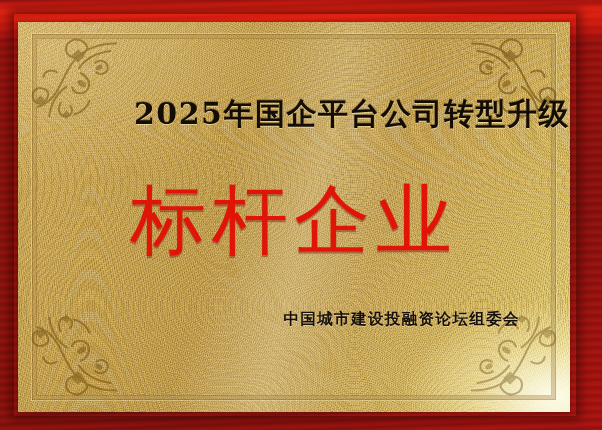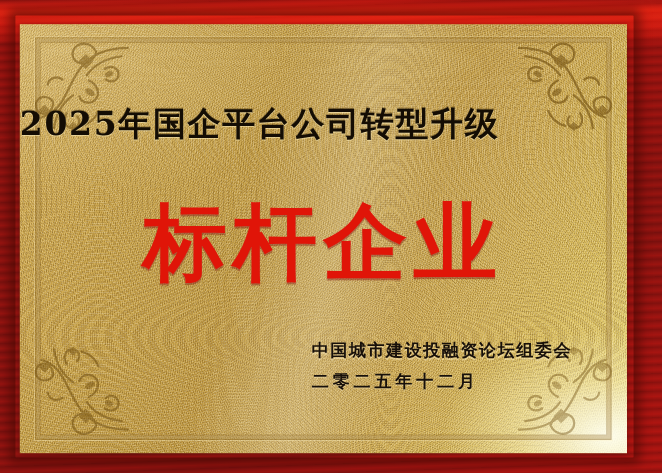--- a/index.html
+++ b/index.html
@@ -131,40 +131,40 @@
   
   .plate-content {
     position: absolute;
     inset: 0;
     z-index: 5;
   }
   .award-title {
     position: absolute;
     left: 0; right: 0;
     top: 76px;
-    text-align: left;
+    text-align: right;
     font-size: 30px;
     line-height: 1.05;
     letter-spacing: 1.5px;
     font-weight: 700;
     color: #140d04;
     text-shadow:
       0 1px 0 rgba(255,240,190,0.55),
       0 -1px 0 rgba(60,40,5,0.35);
     white-space: nowrap;
   }
   .award-headline {
     position: absolute;
     left: 0; right: 0;
     top: 160px;
     text-align: center;
     font-size: 76px;
     line-height: 1.0;
     letter-spacing: 6px;
-    font-weight: 700;
+    font-weight: 400;
     color: #e01508;
     text-shadow:
       0 2px 1px rgba(120,8,2,0.45),
       0 1px 0 rgba(255,220,180,0.28);
     white-space: nowrap;
   }
   .issuer-block {
     position: absolute;
     right: 50px;
     top: 286px;
@@ -296,18 +296,17 @@
     </div>
 
     <div class="plate-content">
 
       <div class="award-title">2025年国企平台公司转型升级</div>
 
       <div class="award-headline">标杆企业</div>
 
       <div class="issuer-block">
         <div class="issuer-line">中国城市建设投融资论坛组委会</div>
-        <div class="issuer-date">二零二五年十二月</div>
       </div>
 
     </div>
   </div>
 </div>
 
 </body></html>

